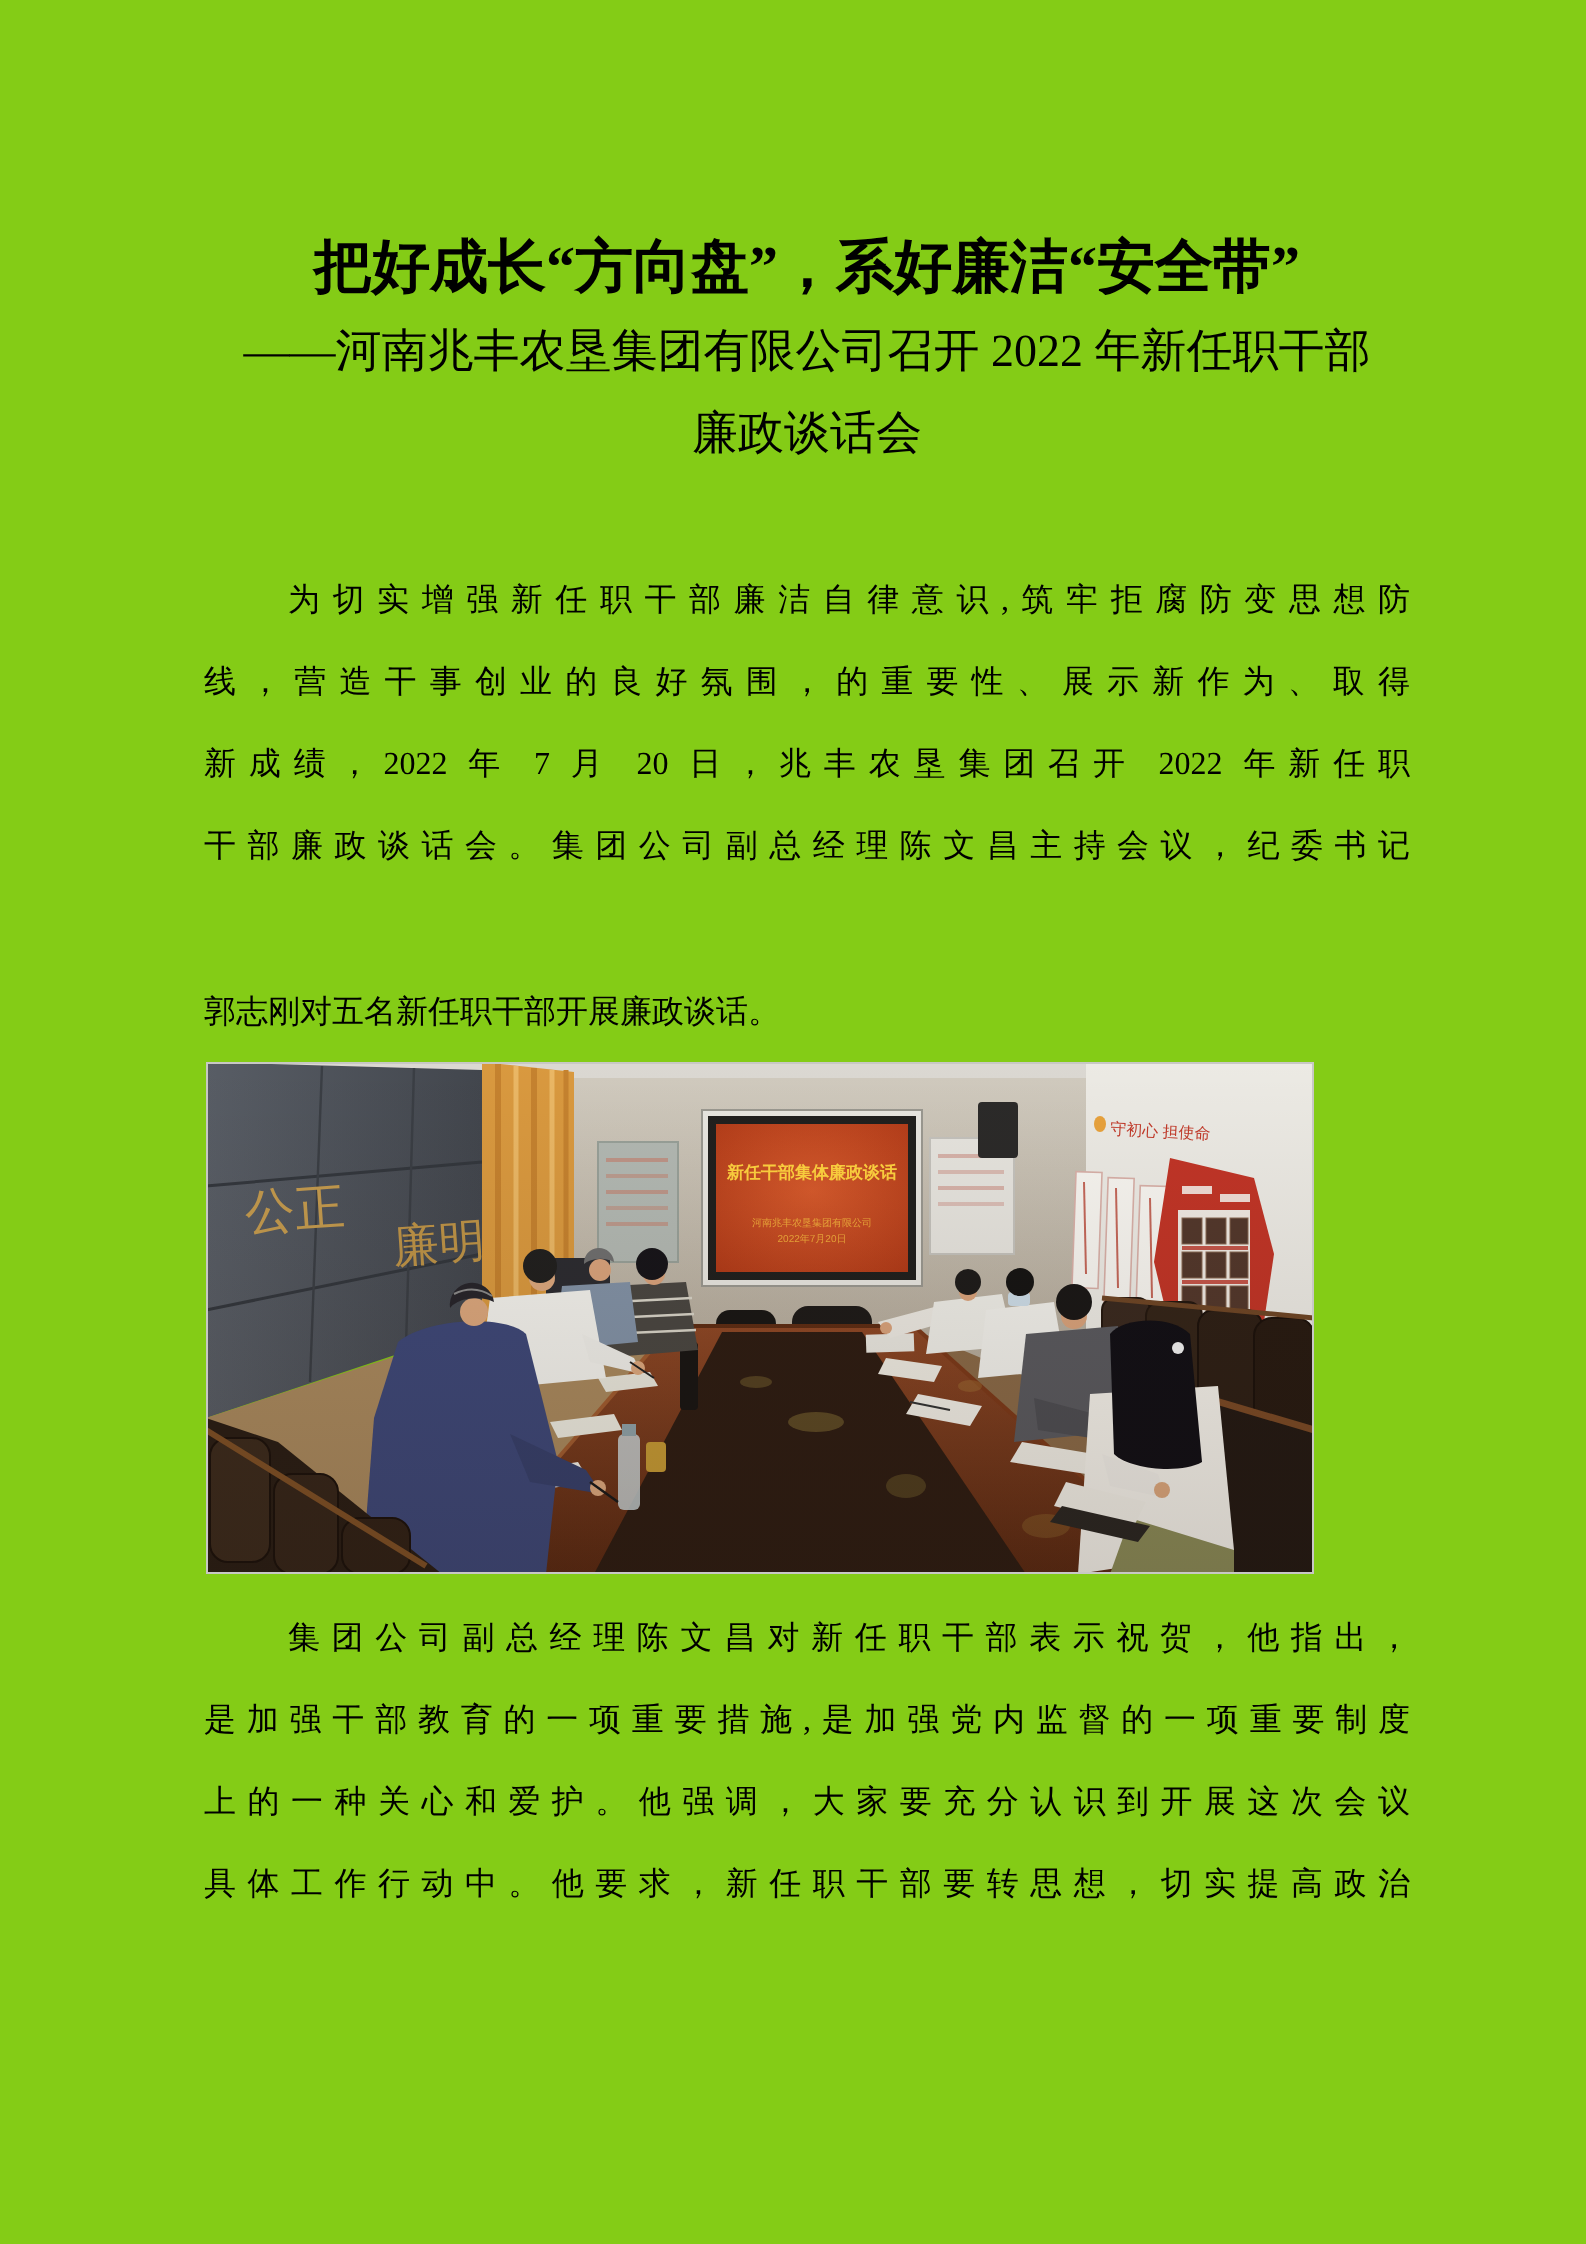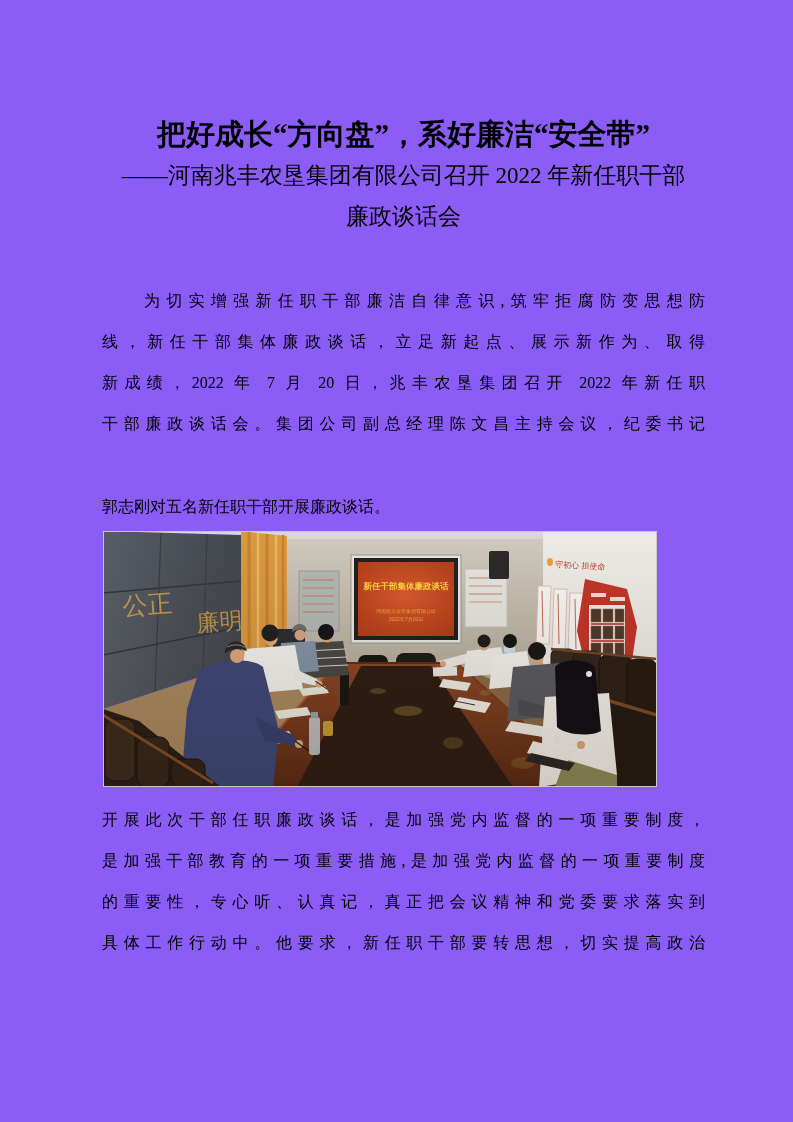--- a/index.html
+++ b/index.html
@@ -1,17 +1,17 @@
 <!DOCTYPE html>
 <html><head>
 <meta charset="utf-8">
 <style>
   html,body{margin:0;padding:0;background:#ffffff;}
   body{width:793px;height:1122px;font-family:"Liberation Serif","DejaVu Serif",serif;color:#000;}
-  .page{position:relative;width:793px;height:1122px;background:#8b5cf6;overflow:hidden;}
+  .page{position:relative;width:793px;height:1122px;background:#84cc16;overflow:hidden;}
   .content{position:absolute;left:102px;top:0;width:603px;}
   .title{margin:113px 0 0 0;font-size:29px;font-weight:bold;line-height:42px;text-align:center;white-space:nowrap;}
   .subtitle{font-size:23px;line-height:41px;text-align:center;white-space:nowrap;}
   .gap{height:43px;}
   .para .line{font-size:16px;line-height:41px;height:41px;text-align:justify;text-align-last:justify;text-justify:inter-character;overflow:hidden;white-space:nowrap;}
   .para .line.ind{text-indent:42px;}
   .para .line.last{text-align-last:left;margin-top:42px;}
   figure.photo{margin:4px 0 12px 1px;padding:0;width:554px;height:256px;}
   figure.photo svg{display:block;}
   .svgtext{font-family:"Liberation Sans","DejaVu Sans",sans-serif;}
@@ -23,21 +23,21 @@
   <div class="content">
 
     <h1 class="title">把好成长“方向盘”，系好廉洁“安全带”</h1>
     <div class="subtitle">——河南兆丰农垦集团有限公司召开 2022 年新任职干部</div>
     <div class="subtitle">廉政谈话会</div>
 
     <div class="gap"></div>
 
     <div class="para">
       <div class="line ind">为切实增强新任职干部廉洁自律意识,筑牢拒腐防变思想防</div>
-      <div class="line">线，新任干部集体廉政谈话，立足新起点、展示新作为、取得</div>
+      <div class="line">线，营造干事创业的良好氛围，的重要性、展示新作为、取得</div>
       <div class="line">新成绩，2022 年 7 月 20 日，兆丰农垦集团召开 2022 年新任职</div>
       <div class="line">干部廉政谈话会。集团公司副总经理陈文昌主持会议，纪委书记</div>
       <div class="line last">郭志刚对五名新任职干部开展廉政谈话。</div>
     </div>
 
     <figure class="photo">
       <svg viewBox="0 0 554 256" width="554" height="256">
         <defs>
           <linearGradient id="wallGrad" x1="0" y1="0" x2="0" y2="1">
             <stop offset="0" stop-color="#d0cabe"></stop>
@@ -264,20 +264,20 @@
           <rect x="68" y="228" width="34" height="28" rx="9" fill="#312217" stroke="#1c120c" stroke-width="1"></rect>
           <line x1="0" y1="184" x2="110" y2="252" stroke="#7e5026" stroke-width="3"></line>
         </g>
 
         <rect x="0" y="0" width="554" height="256" fill="url(#vignGrad)"></rect>
         <rect x="0.5" y="0.5" width="553" height="255" fill="none" stroke="#c8c8c4" stroke-width="1"></rect>
       </svg>
     </figure>
 
     <div class="para">
-      <div class="line">开展此次干部任职廉政谈话，是加强党内监督的一项重要制度，</div>
+      <div class="line ind">集团公司副总经理陈文昌对新任职干部表示祝贺，他指出，</div>
       <div class="line">是加强干部教育的一项重要措施,是加强党内监督的一项重要制度</div>
-      <div class="line">的重要性，专心听、认真记，真正把会议精神和党委要求落实到</div>
+      <div class="line">上的一种关心和爱护。他强调，大家要充分认识到开展这次会议</div>
       <div class="line">具体工作行动中。他要求，新任职干部要转思想，切实提高政治</div>
     </div>
 
   </div>
 </div>
 
 </body></html>

